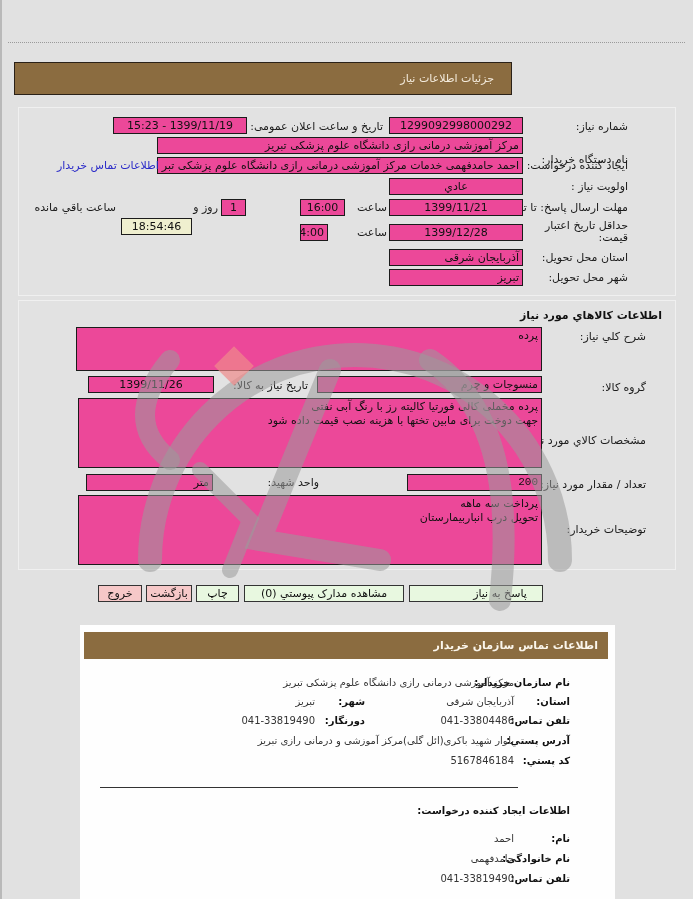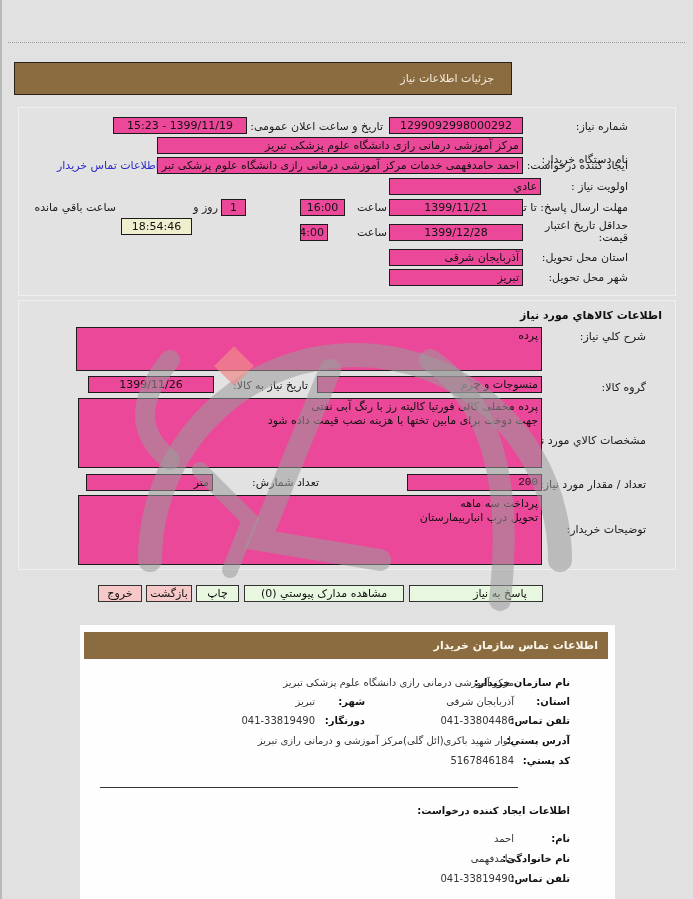--- a/index.html
+++ b/index.html
@@ -82,21 +82,21 @@
 <div class="box center" style="left:113px;top:117px;width:134px;height:17px;">1399/11/19 - 15:23</div>
 
 <span class="label" style="right:65px;top:139px;margin-top:14px;">نام دستگاه خریدار:</span>
 <div class="box" style="left:157px;top:137px;width:366px;height:17px;">مرکز آموزشی درمانی رازی دانشگاه علوم پزشکی تبریز</div>
 
 <span class="label" style="right:65px;top:159px;">ایجاد کننده درخواست:</span>
 <div class="box" style="left:157px;top:157px;width:366px;height:17px;">احمد حامدفهمی خدمات  مرکز آموزشی درمانی رازی دانشگاه علوم پزشکی تبر</div>
 <span class="link" style="left:57px;top:159px;">اطلاعات تماس خریدار</span>
 
 <span class="label" style="right:65px;top:180px;">اولویت نیاز :</span>
-<div class="box" style="left:389px;top:178px;width:152px;height:17px;">عادي</div>
+<div class="box" style="left:389px;top:178px;width:134px;height:17px;text-align:center;">عادي</div>
 
 <span class="label" style="right:65px;top:201px;">مهلت ارسال پاسخ: تا تاریخ :</span>
 <div class="box center" style="left:389px;top:199px;width:134px;height:17px;">1399/11/21</div>
 <span class="label" style="right:306px;top:201px;">ساعت</span>
 <div class="box center" style="left:300px;top:199px;width:45px;height:17px;">16:00</div>
 <div class="box center" style="left:221px;top:199px;width:25px;height:17px;">1</div>
 <span class="label" style="right:475px;top:201px;">روز و</span>
 <div class="box center yellow" style="left:121px;top:199px;width:71px;height:17px;margin-top:19px;">18:54:46</div>
 <span class="label" style="right:577px;top:201px;">ساعت باقي مانده</span>
 
@@ -125,21 +125,21 @@
 <div class="box" style="left:317px;top:376px;width:225px;height:17px;">منسوجات و چرم</div>
 <span class="label" style="right:385px;top:379px;">تاریخ نیاز به کالا:</span>
 <div class="box center" style="left:88px;top:376px;width:126px;height:17px;">1399/11/26</div>
 
 <span class="label" style="right:47px;top:434px;">مشخصات کالاي مورد نیاز:</span>
 <div class="box area" style="left:78px;top:398px;width:464px;height:70px;">پرده مخملی کالی فورتیا کالیته رز با رنگ آبی نفتی
 جهت دوخت برای مابین تختها با هزینه نصب قیمت داده شود</div>
 
 <span class="label" style="right:47px;top:478px;">تعداد / مقدار مورد نیاز:</span>
 <div class="box" style="left:407px;top:474px;width:135px;height:17px;font-family:Liberation Mono, monospace;">200</div>
-<span class="label" style="right:374px;top:476px;">تعداد شمارش:</span>
+<span class="label" style="right:374px;top:476px;">واحد شهید:</span>
 <div class="box" style="left:86px;top:474px;width:127px;height:17px;">متر</div>
 
 <span class="label" style="right:47px;top:523px;">توضیحات خریدار:</span>
 <div class="box area" style="left:78px;top:495px;width:464px;height:70px;">پرداخت سه ماهه
 تحویل درب انباربیمارستان</div>
 
 <div class="btn green" style="left:409px;top:585px;width:134px;padding-left:48px;">پاسخ به نیاز</div>
 <div class="btn green" style="left:244px;top:585px;width:160px;">مشاهده مدارک پیوستي (0)</div>
 <div class="btn green" style="left:196px;top:585px;width:43px;">چاپ</div>
 <div class="btn pink" style="left:146px;top:585px;width:46px;">بازگشت</div>

